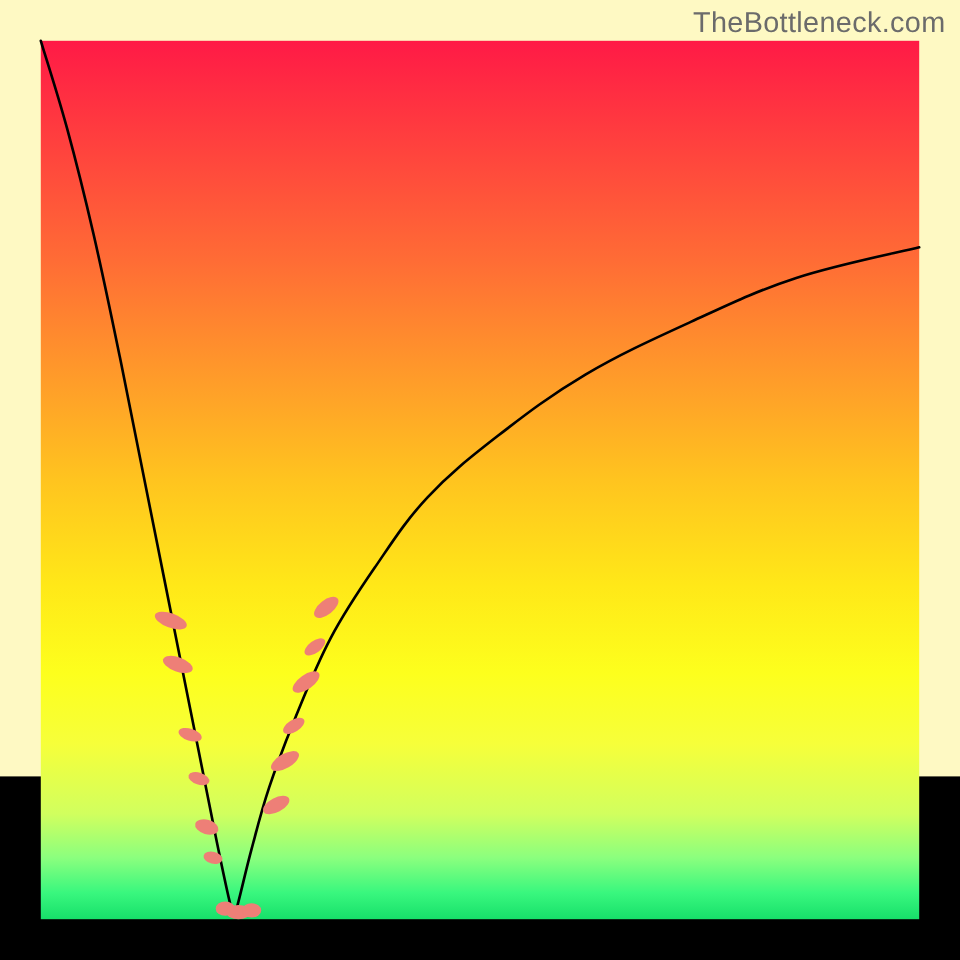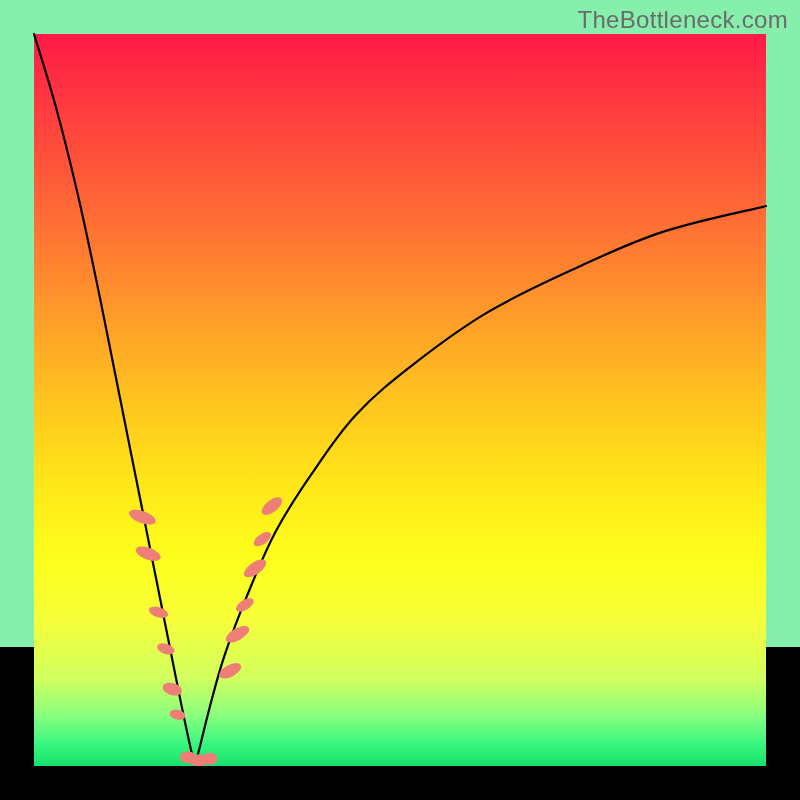--- a/index.html
+++ b/index.html
@@ -10,21 +10,21 @@
     overflow: hidden;
     background: #000;
     font-family: Arial, Helvetica, sans-serif;
   }
   .frame {
     position: absolute;
     left: 0;
     top: 0;
     width: 800px;
     height: 647px;
-    background: #86efac;
+    background: #fef9c3;
   }
   .plot-area {
     position: absolute;
     left: 34px;
     top: 34px;
     width: 732px;
     height: 732px;
     
     background: linear-gradient(
       to bottom,

